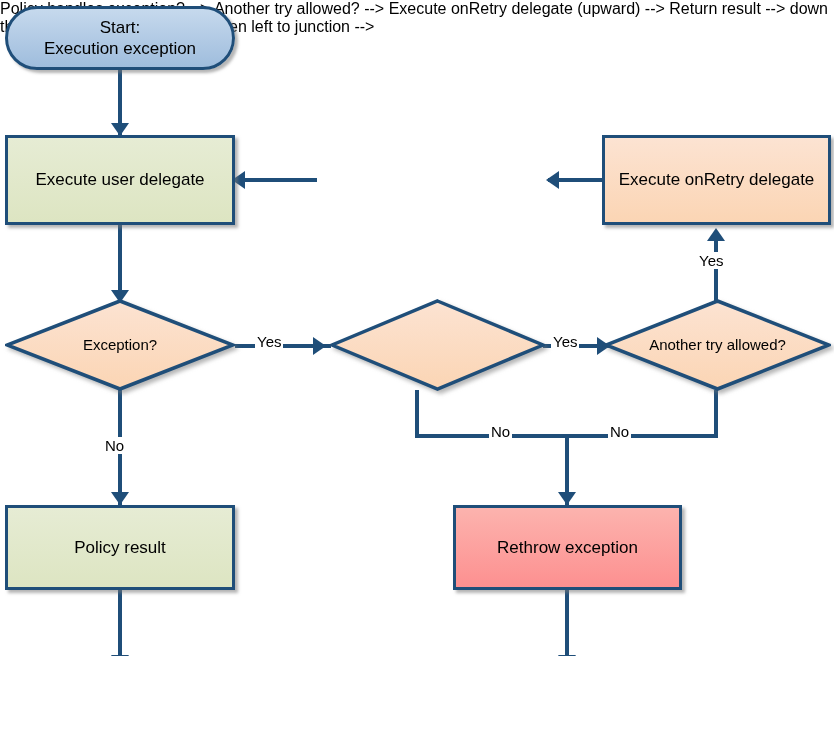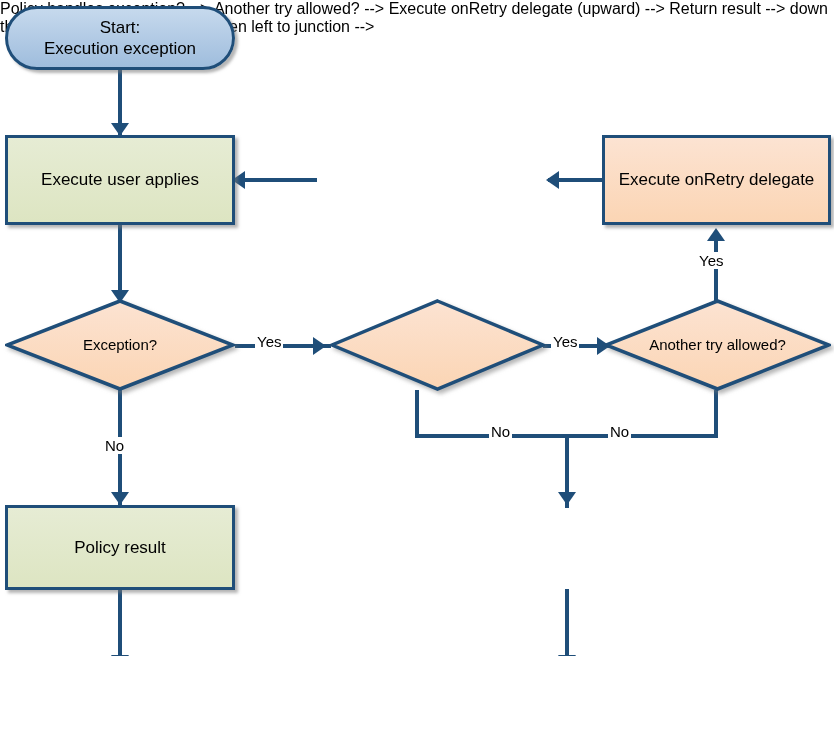--- a/index.html
+++ b/index.html
@@ -184,21 +184,21 @@
   
   <div class="node terminator fill-start" style="left:5px; top:6px; width:230px; height:64px;">
     <span class="label">
       <span>Start:</span><br>
       <span>Execution exception</span>
     </span>
   </div>
 
   
   <div class="node fill-green" style="left:5px; top:135px; width:230px; height:90px;">
-    <span class="label">Execute user applies</span>
+    <span class="label">Execute user delegate</span>
   </div>
 
   
 
   
   <div class="node fill-orange" style="left:602px; top:135px; width:229px; height:90px;">
     <span class="label">Execute onRetry delegate</span>
   </div>
 
   
@@ -247,20 +247,23 @@
     </span>
     <span class="label">Another try allowed?</span>
   </div>
 
   
   <div class="node fill-green" style="left:5px; top:505px; width:230px; height:85px;">
     <span class="label">Policy result</span>
   </div>
 
   
+  <div class="node fill-red" style="left:453px; top:505px; width:229px; height:85px;">
+    <span class="label">Rethrow exception</span>
+  </div>
 
   
   <div class="node terminator fill-green" style="left:5px; top:668px; width:230px; height:62px;">
     <span class="label">End</span>
   </div>
 
   
   <div class="node terminator fill-red" style="left:453px; top:668px; width:229px; height:62px;">
     <span class="label">End</span>
   </div>

